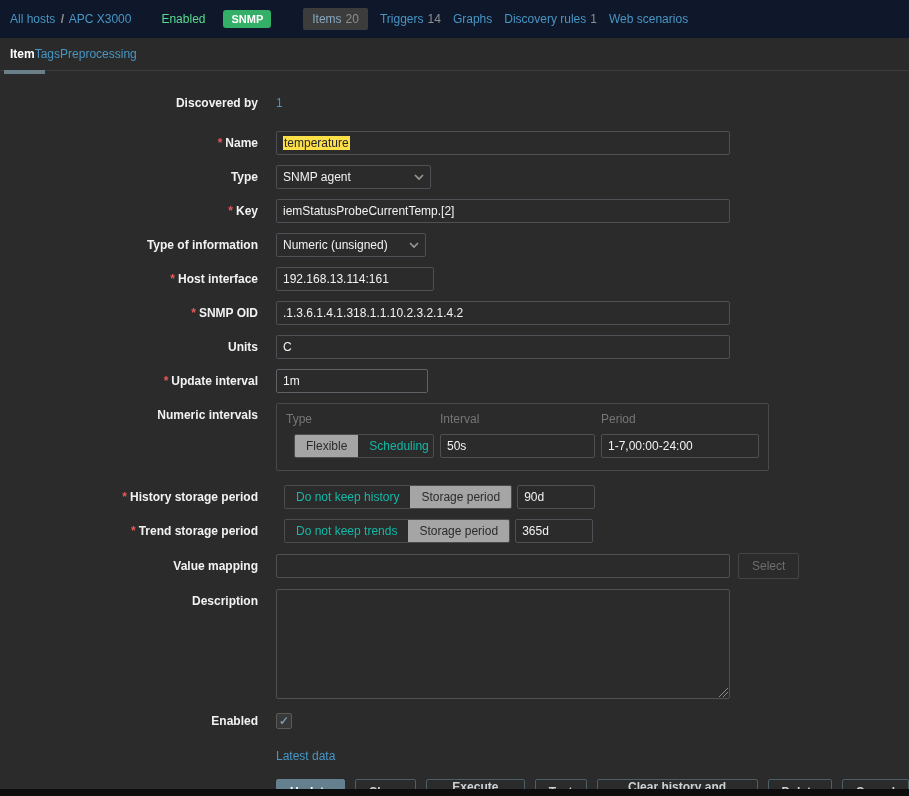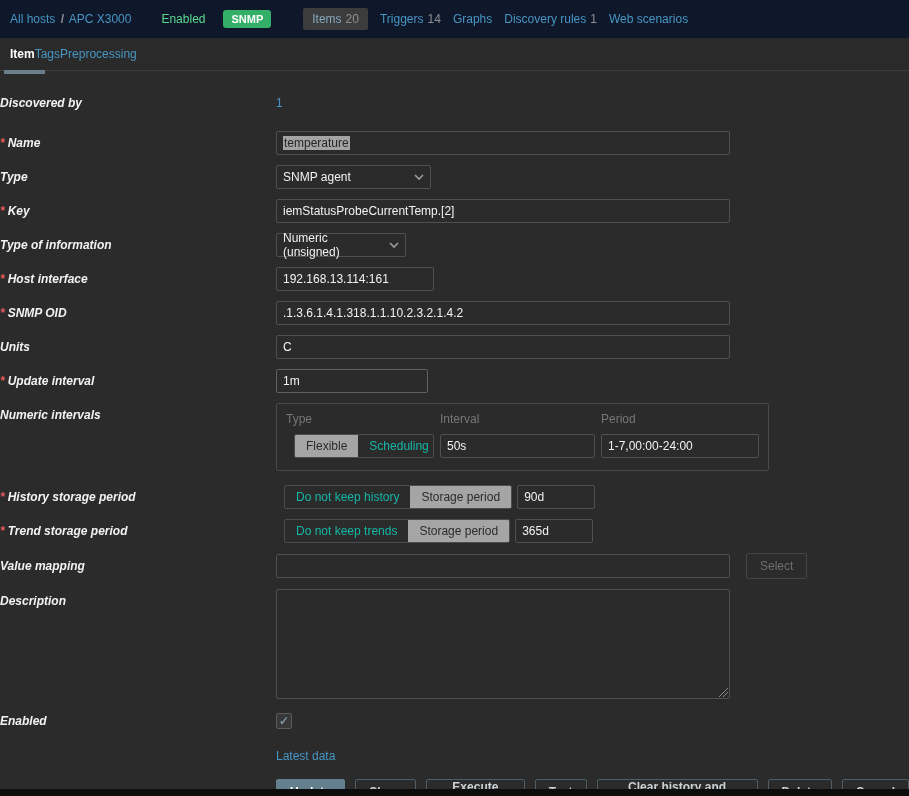--- a/index.html
+++ b/index.html
@@ -52,40 +52,40 @@
   .tab.active::after {
     content:""; position:absolute; left:-6px; right:-10px; bottom:-5px;
     height:4px; background:#6b7f88;
   }
 
   
   .form { padding-top:20px; }
   .row { display:flex; align-items:center; margin-bottom:10px; }
   .row.top-align { align-items:flex-start; }
   .lbl {
-    width:258px; text-align:left; font-weight:bold; color:#f2f2f2;
-    flex-shrink:0; line-height:24px;font-style:italic;
+    width:258px; text-align:right; font-weight:bold; color:#f2f2f2;
+    flex-shrink:0; line-height:24px;
   }
   .req { color:#e45959; margin-right:3px; font-weight:bold; }
   .fld { margin-left:18px; display:flex; align-items:center; }
 
   .input {
     height:24px; background:#2b2b2b; border:1px solid #4d5054; border-radius:2px;
     color:#f2f2f2; font-family:"Liberation Sans",sans-serif; font-size:12px;
     padding:0 6px; outline:none;
   }
   .w-full  { width:454px; }
   .w-md    { width:158px; }
   .w-sel1  { width:155px; }
-  .w-sel2  { width:130px; }
+  .w-sel2  { width:150px; }
   .w-upd   { width:152px; border-color:#5e6266; }
   .w-per   { width:78px; }
 
   .fake-input { display:flex; align-items:center; }
-  .sel-text { background:#a3a3a3; color:#262626; padding:0 1px; }
+  .sel-text { background:#fde047; color:#262626; padding:0 1px; }
 
   .select { display:flex; align-items:center; justify-content:space-between; cursor:pointer; }
   .chev { width:10px; height:10px; flex-shrink:0; margin-left:6px; }
 
   
   .ci-box {
     border:1px solid #47494c; border-radius:2px; width:493px;
     padding:8px 9px 12px 9px;
   }
   .ci-head { display:flex; color:#767676; margin-bottom:8px; }
@@ -109,21 +109,21 @@
   .ci-per { width:158px; }
 
   .seg-storage { margin-right:5px; }
 
   .btn {
     height:26px; border-radius:2px; font-family:"Liberation Sans",sans-serif;
     font-size:12px; font-weight:bold; padding:0 13px; cursor:pointer;
     background:transparent; border:1px solid #4c5e68; color:#ccd1d4;
   }
   .btn.primary { background:#64808e; border-color:#64808e; color:#ffffff; }
-  .btn.dim { color:#6e6e6e; border-color:#454545; font-weight:normal; margin-left:16px;text-align:right; }
+  .btn.dim { color:#6e6e6e; border-color:#454545; font-weight:normal; margin-left:8px;text-align:right; }
 
   textarea.input {
     width:454px; height:110px; resize:none; padding:4px 6px; display:block;
   }
   .ta-wrap { position:relative; }
   .ta-grip {
     position:absolute; right:2px; bottom:2px; width:10px; height:10px;
     background:
       linear-gradient(135deg, transparent 0 50%, #8a8a8a 50% 56%, transparent 56% 72%, #8a8a8a 72% 78%, transparent 78%);
     pointer-events:none;

